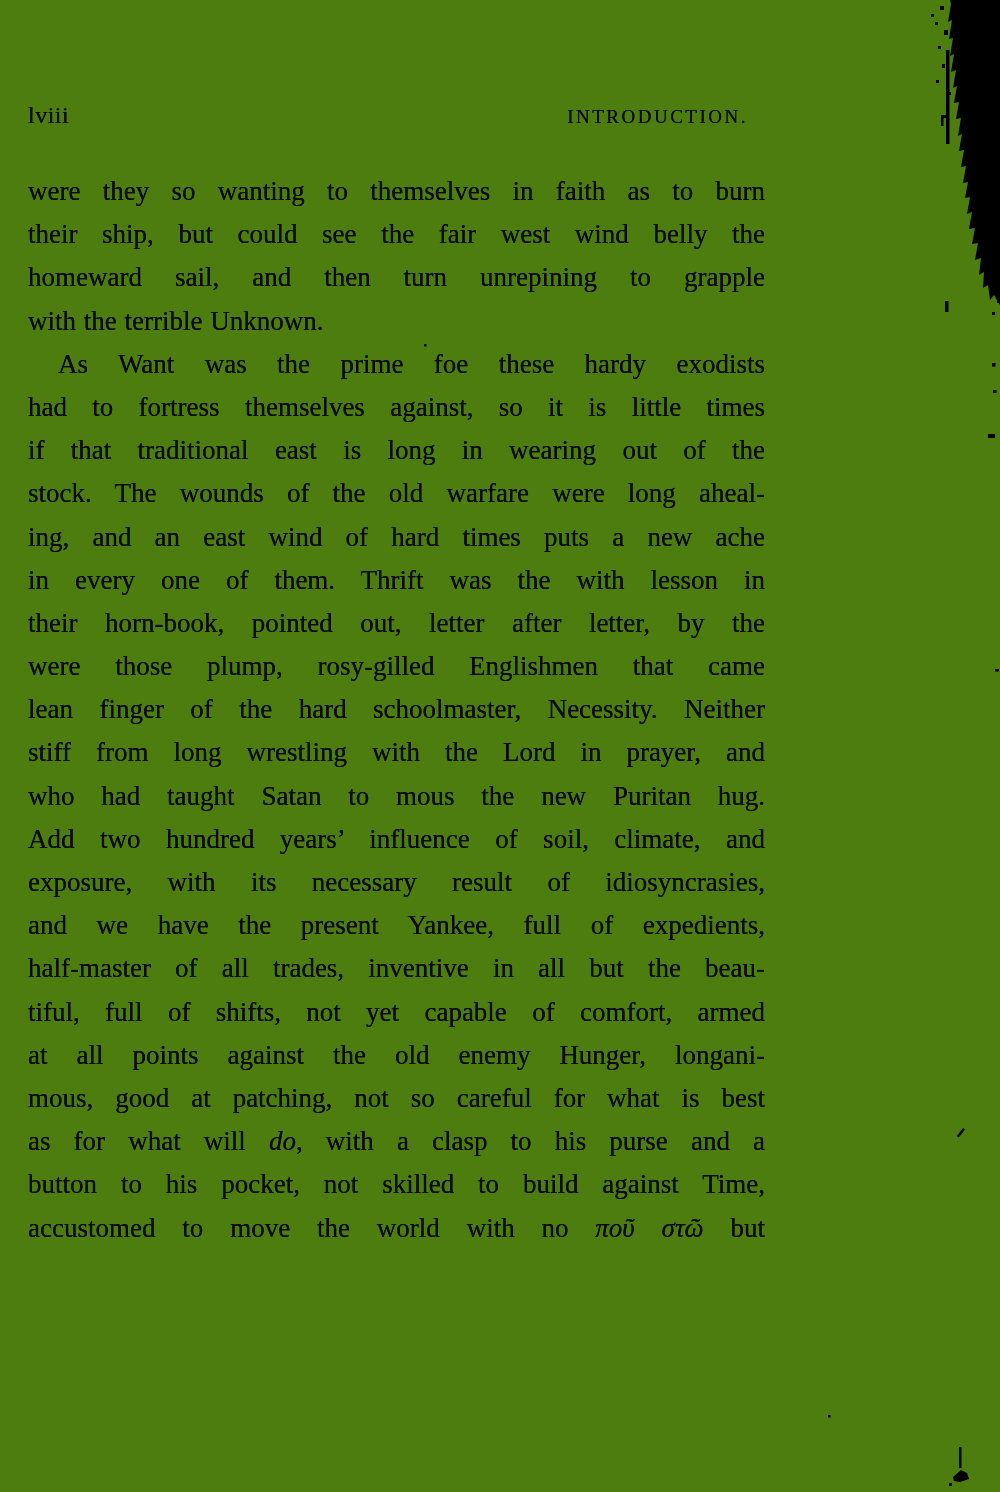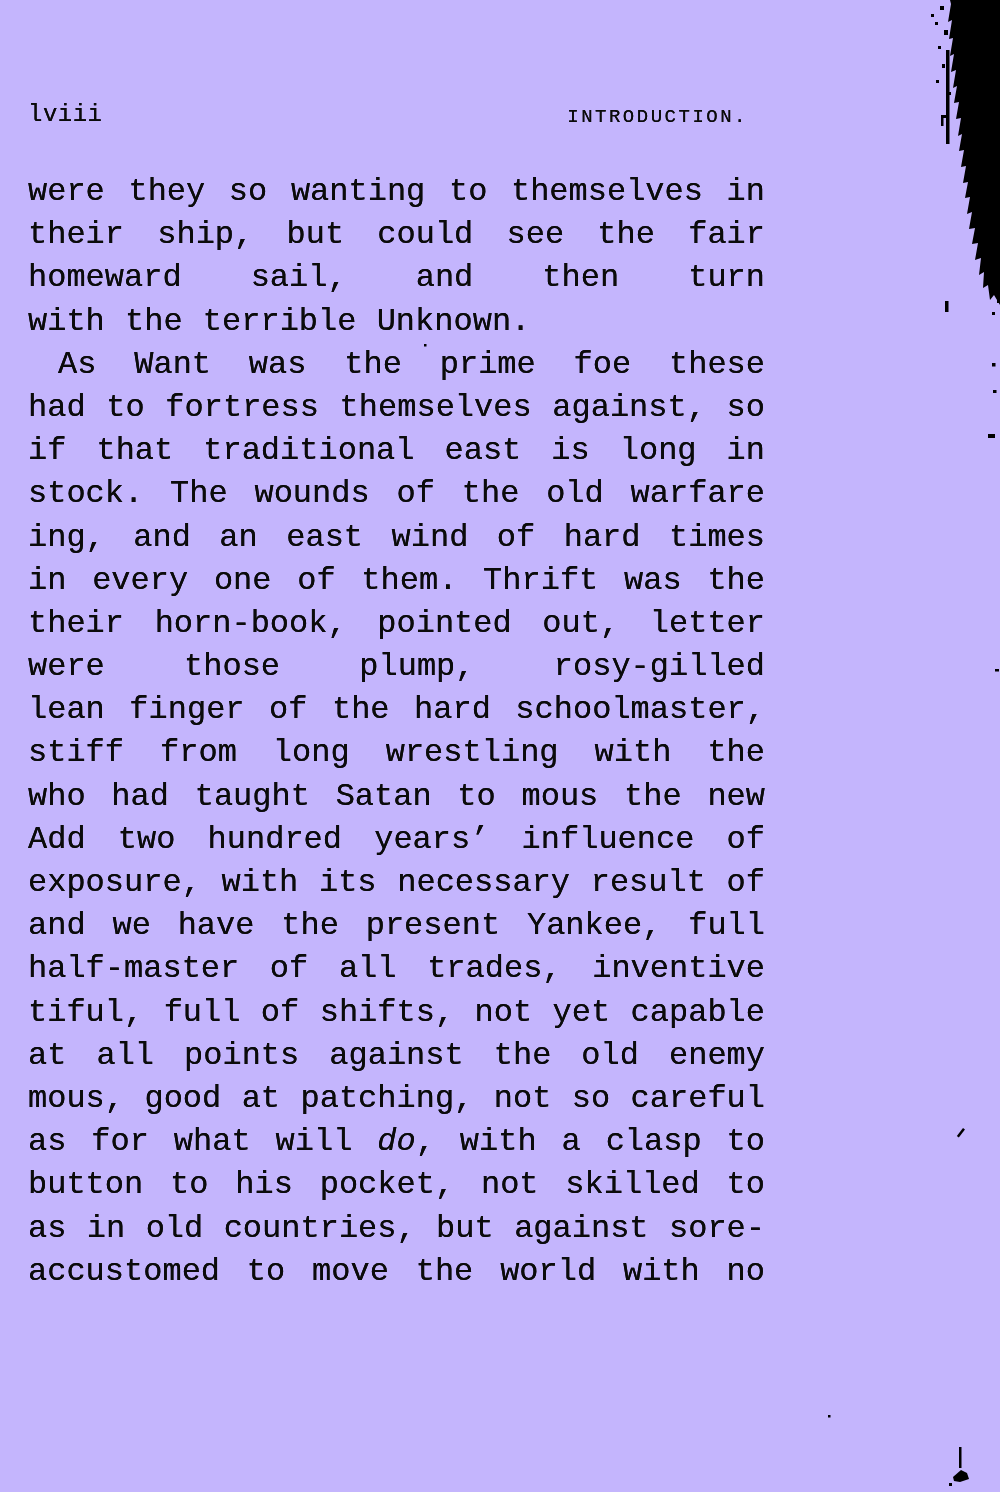--- a/index.html
+++ b/index.html
@@ -1,22 +1,22 @@
 <!DOCTYPE html>
 <html><head>
 <meta charset="utf-8">
 <style>
   html, body { margin: 0; padding: 0; background: #ffffff; }
   .page {
     position: relative;
     width: 1000px;
     height: 1492px;
-    background: #c4b5fd;
+    background: #4d7c0f;
     overflow: hidden;
-    font-family: Liberation Mono, monospace;
+    font-family: Liberation Serif, serif;
     color: #0b0b0b;
   }
   
   .header {
     position: absolute;
     left: 28px;
     top: 101px;
     width: 737px;
     height: 34px;
   }
@@ -39,21 +39,21 @@
     line-height: 22px;
     letter-spacing: 2.5px;
     text-shadow: 0 0 0.5px currentColor;
   }
   
   .body-text {
     position: absolute;
     left: 28px;
     top: 170px;
     width: 737px;
-    font-size: 32px;
+    font-size: 27px;
   }
   .line {
     height: 43.2px;
     line-height: 43.2px;
     text-align: justify;
     text-align-last: justify;
     text-justify: inter-word;
     overflow: hidden;
     text-shadow: 0 0 0.45px currentColor;
     word-spacing: 1px;
@@ -86,32 +86,31 @@
       <div class="line no-justify">with the terrible Unknown.</div>
       <div class="line indent">As Want was the prime foe these hardy exodists</div>
       <div class="line">had to fortress themselves against, so it is little times</div>
       <div class="line">if that traditional east is long in wearing out of the</div>
       <div class="line">stock.  The wounds of the old warfare were long aheal-</div>
       <div class="line">ing, and an east wind of hard times puts a new ache</div>
       <div class="line">in every one of them.  Thrift was the with lesson in</div>
       <div class="line">their horn-book, pointed out, letter after letter, by the</div>
       <div class="line">were those plump, rosy-gilled Englishmen that came</div>
       <div class="line">lean finger of the hard schoolmaster, Necessity.  Neither</div>
-      <div class="line">stiff from long wrestling with the Lord in result, and</div>
+      <div class="line">stiff from long wrestling with the Lord in prayer, and</div>
       <div class="line">who had taught Satan to mous the new Puritan hug.</div>
       <div class="line">Add two hundred years’ influence of soil, climate, and</div>
       <div class="line">exposure, with its necessary result of idiosyncrasies,</div>
       <div class="line">and we have the present Yankee, full of expedients,</div>
       <div class="line">half-master of all trades, inventive in all but the beau-</div>
       <div class="line">tiful, full of shifts, not yet capable of comfort, armed</div>
       <div class="line">at all points against the old enemy Hunger, longani-</div>
       <div class="line">mous, good at patching, not so careful for what is best</div>
       <div class="line">as for what will <span class="italic">do</span>, with a clasp to his purse and a</div>
       <div class="line">button to his pocket, not skilled to build against Time,</div>
-      <div class="line">as in old countries, but against sore-pressing Need,</div>
       <div class="line">accustomed to move the world with no <span class="greek">ποῦ στῶ</span> but</div>
     </div>
 
   <svg class="artifact-layer" viewBox="0 0 1000 1492" width="1000" height="1492" xmlns="http://www.w3.org/2000/svg">
 
     <g fill="#000000">
       <path d="M950,0 H1000 V305
                L994,295 L990,300 L988,285 L983,288 L984,272 L979,275 L981,258 L975,260
                L978,243 L972,244 L975,228 L969,229 L972,212 L967,214 L970,197 L965,198
                L968,182 L963,183 L966,166 L961,167 L964,150 L959,151 L962,134 L958,136

